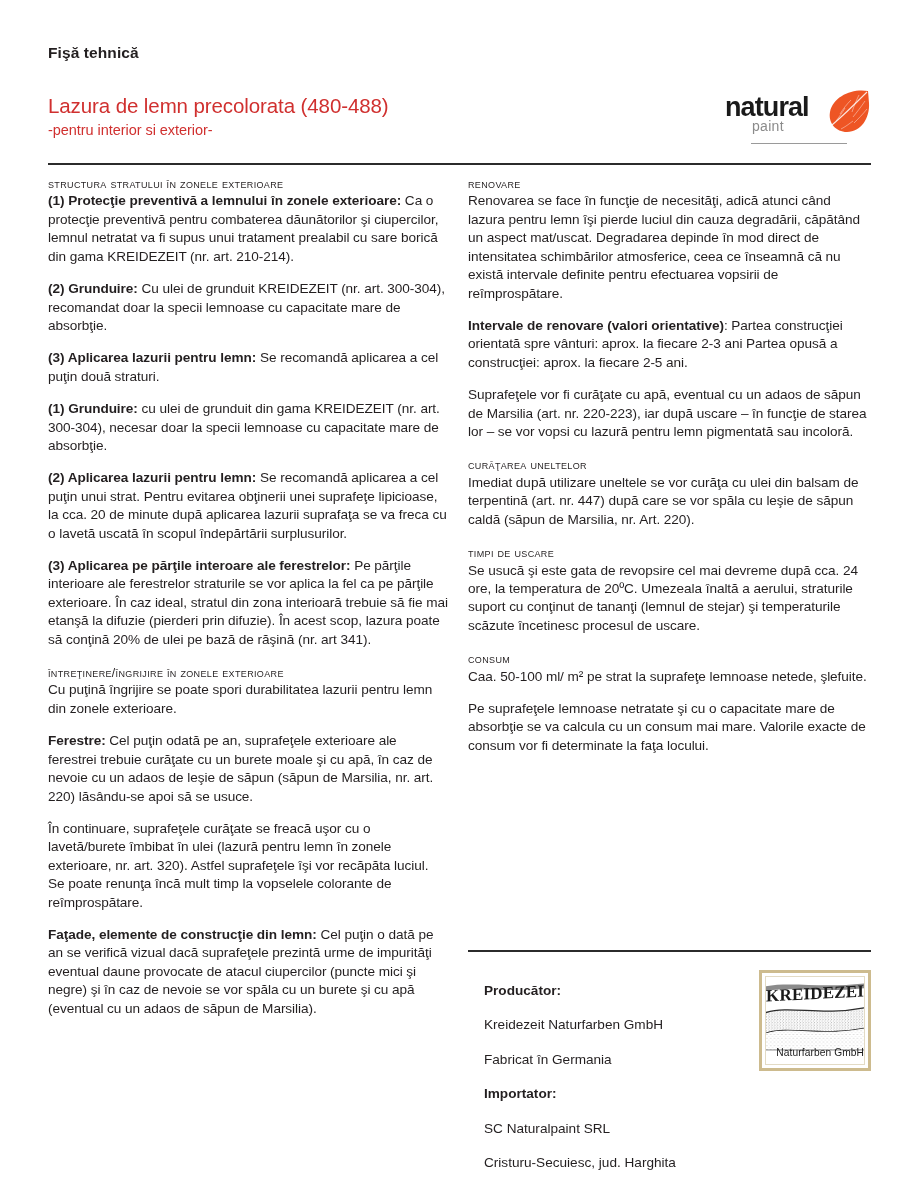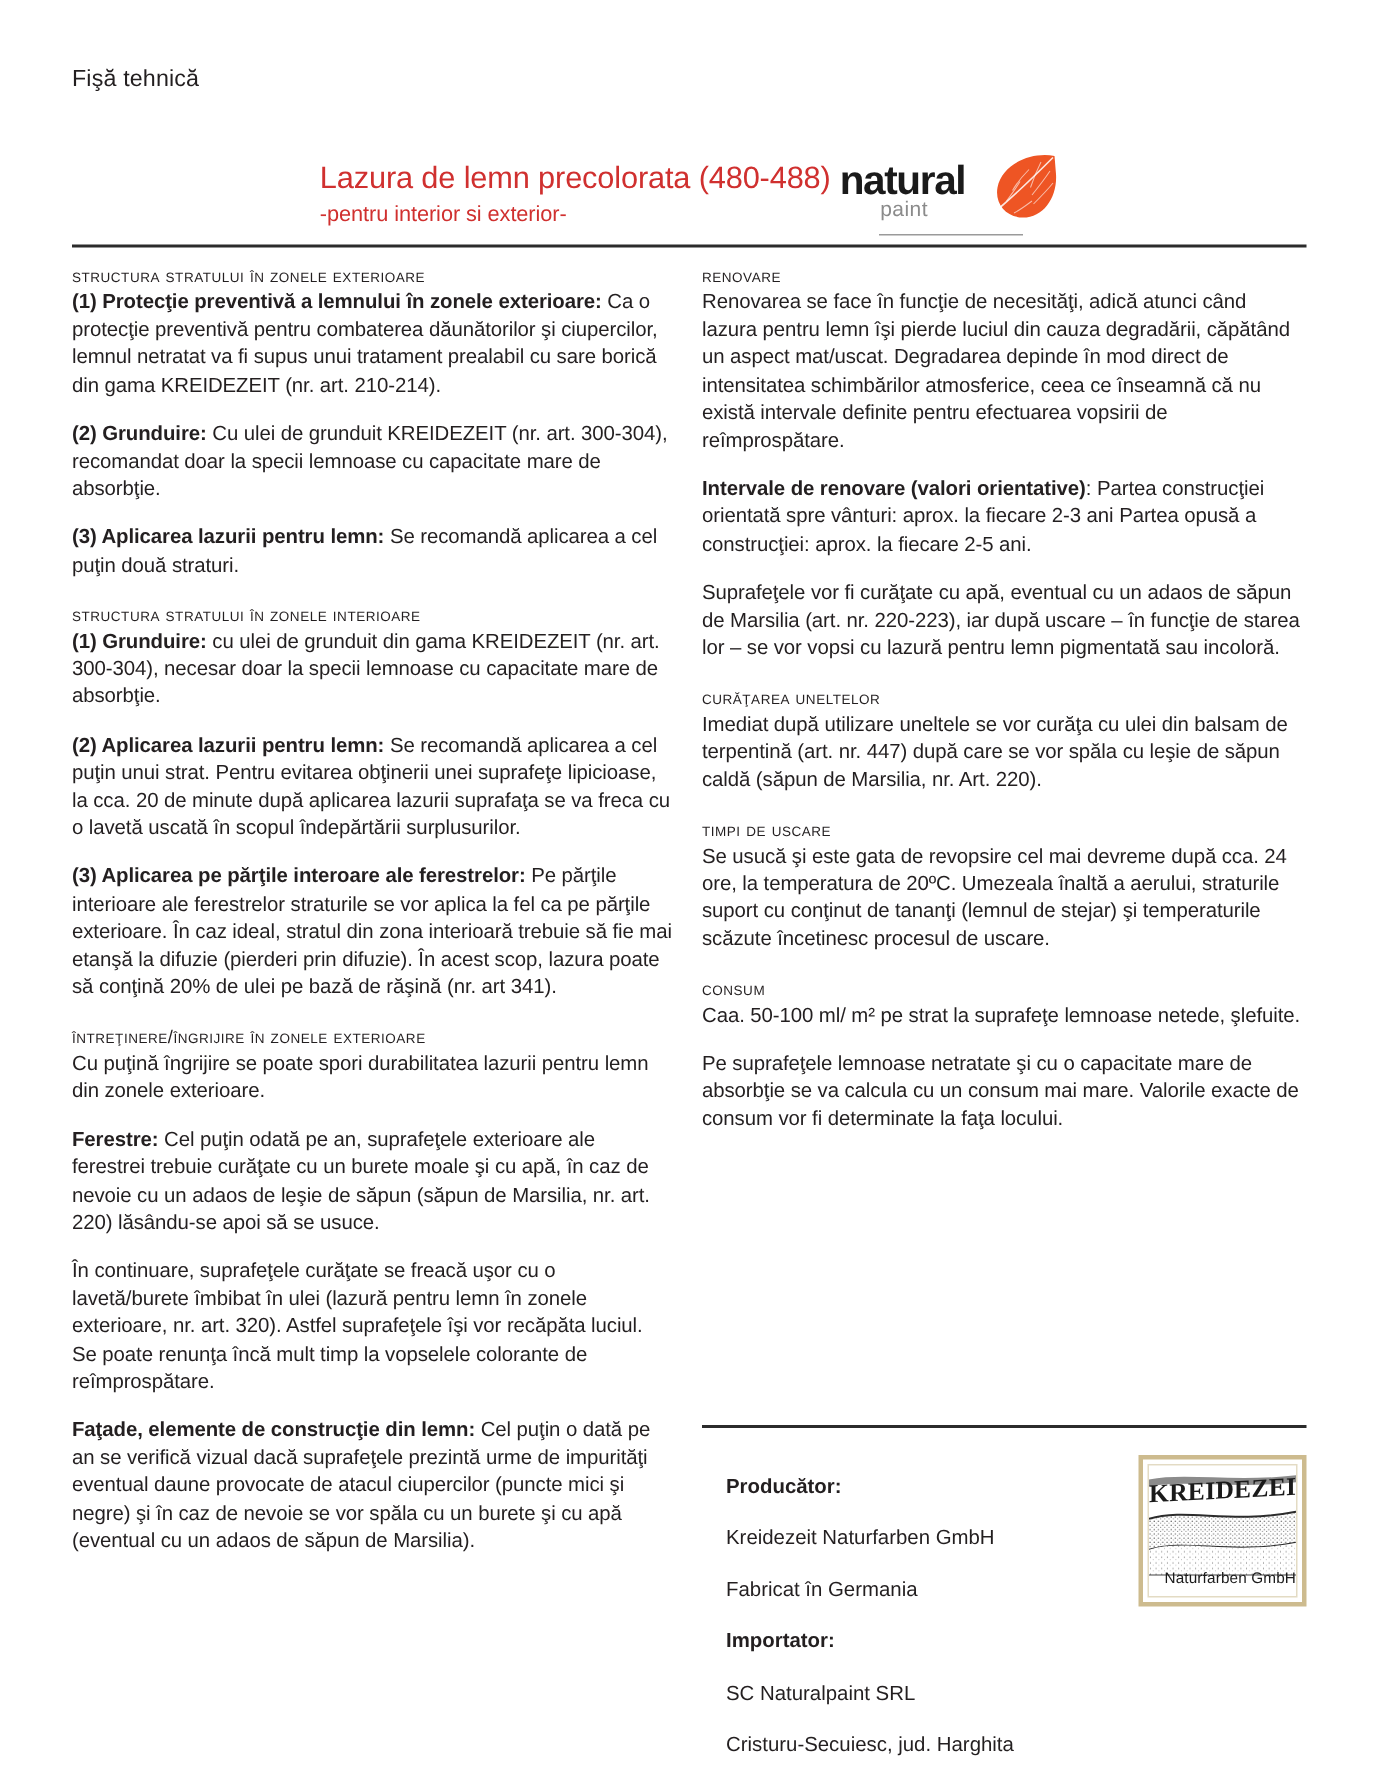--- a/index.html
+++ b/index.html
@@ -22,29 +22,29 @@
 
   
   .header {
     position: absolute;
     left: 48px;
     top: 44px;
     width: 823px;
   }
   .doc-kicker {
     font-size: 15.5px;
-    font-weight: normal;
+    font-weight: bold;
     letter-spacing: 0.1px;
     color: #231f20;
   }
   .title-row {
     display: flex;
     align-items: flex-start;
-    justify-content: center;
-    margin-top: 43px;
+    justify-content: space-between;
+    margin-top: 30px;
   }
   .title-block {
     padding-top: 2px;
   }
   .doc-title {
     font-size: 20.5px;
     color: #d0302f;
     line-height: 1.15;
     letter-spacing: -0.1px;
     white-space: nowrap;
@@ -244,21 +244,20 @@
 
   <div class="rule-top"></div>
 
   <div class="col col-left">
 
     <div class="sec-head">Structura stratului în zonele exterioare</div>
     <p class="body"><b>(1) Protecţie preventivă a lemnului în zonele exterioare:</b><span> Ca o protecţie preventivă pentru combaterea dăunătorilor şi ciupercilor, lemnul netratat va fi supus unui tratament prealabil cu sare borică din gama KREIDEZEIT (nr. art. 210-214).</span></p>
     <p class="body"><b>(2) Grunduire:</b><span> Cu ulei de grunduit KREIDEZEIT (nr. art. 300-304), recomandat doar la specii lemnoase cu capacitate mare de absorbţie.</span></p>
     <p class="body"><b>(3) Aplicarea lazurii pentru lemn:</b><span> Se recomandă aplicarea a cel puţin două straturi.</span></p>
 
-    <div class="sec-head">Structura stratului în zonele interioare</div>
     <p class="body"><b>(1) Grunduire:</b><span> cu ulei de grunduit din gama KREIDEZEIT (nr. art. 300-304), necesar doar la specii lemnoase cu capacitate mare de absorbţie.</span></p>
     <p class="body"><b>(2) Aplicarea lazurii pentru lemn:</b><span> Se recomandă aplicarea a cel puţin unui strat. Pentru evitarea obţinerii unei suprafeţe lipicioase, la cca. 20 de minute după aplicarea lazurii suprafaţa se va freca cu o lavetă uscată în scopul îndepărtării surplusurilor.</span></p>
     <p class="body"><b>(3) Aplicarea pe părţile interoare ale ferestrelor:</b><span> Pe părţile interioare ale ferestrelor straturile se vor aplica la fel ca pe părţile exterioare. În caz ideal, stratul din zona interioară trebuie să fie mai etanşă la difuzie (pierderi prin difuzie). În acest scop, lazura poate să conţină 20% de ulei pe bază de răşină (nr. art 341).</span></p>
 
     <div class="sec-head">Întreţinere/îngrijire în zonele exterioare</div>
     <p class="body"><b></b><span>Cu puţină îngrijire se poate spori durabilitatea lazurii pentru lemn din  zonele exterioare.</span></p>
     <p class="body"><b>Ferestre:</b><span> Cel puţin odată pe an, suprafeţele exterioare ale ferestrei trebuie curăţate cu un burete moale şi cu apă, în caz de nevoie cu un adaos de leşie de săpun (săpun de Marsilia, nr. art. 220) lăsându-se apoi să se usuce.</span></p>
     <p class="body"><b></b><span>În continuare, suprafeţele curăţate se freacă uşor cu o lavetă/burete îmbibat în ulei (lazură pentru lemn în zonele exterioare, nr. art. 320). Astfel suprafeţele îşi vor recăpăta luciul. Se poate renunţa încă mult timp la vopselele colorante de reîmprospătare.</span></p>
     <p class="body"><b>Faţade, elemente de construcţie din lemn:</b><span> Cel puţin o dată pe an se verifică vizual dacă suprafeţele prezintă urme de impurităţi eventual daune provocate de atacul ciupercilor (puncte mici şi negre) şi în caz de nevoie se vor spăla cu un burete şi cu apă (eventual cu un adaos de săpun de Marsilia).</span></p>
   </div>

